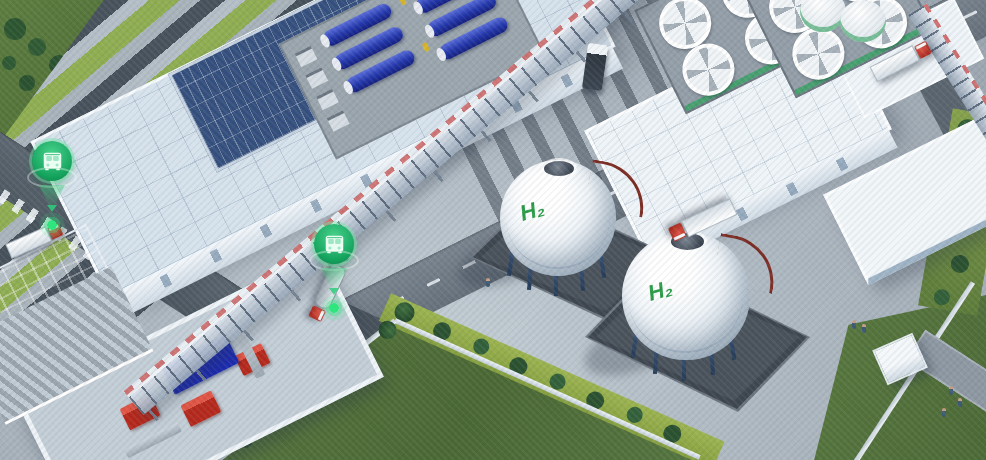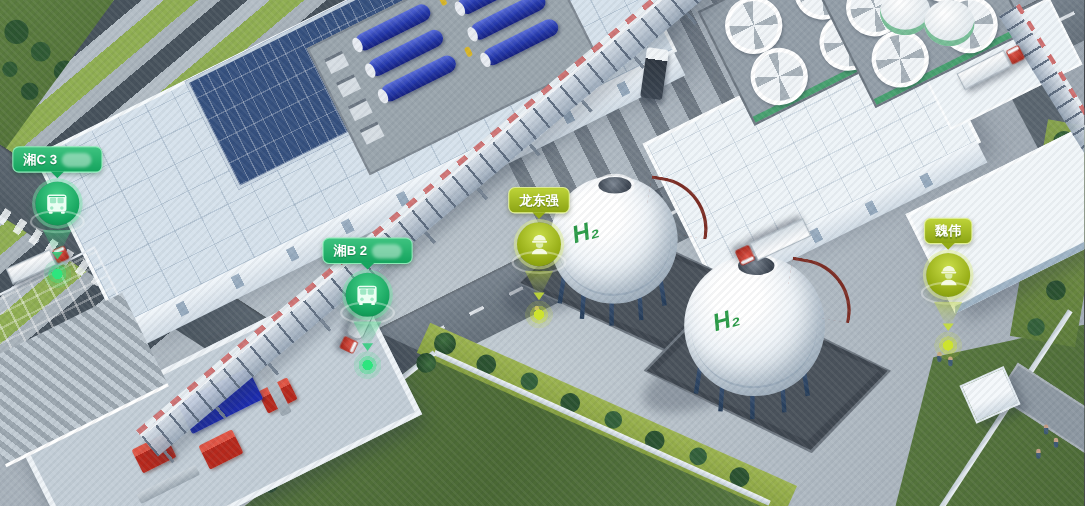--- a/index.html
+++ b/index.html
@@ -328,91 +328,51 @@
   <div class="abs pp" style="left:486px;top:278px"></div>
   <div class="abs pp" style="left:852px;top:320px"></div>
   <div class="abs pp" style="left:862px;top:324px"></div>
   <div class="abs pp" style="left:949px;top:386px"></div>
   <div class="abs pp" style="left:958px;top:398px"></div>
   <div class="abs pp" style="left:942px;top:408px"></div>
 
   <div class="abs speckle"></div>
 
   <div class="marker vehicle" style="left:52px;top:133px">
-    <div class="badge">
-      <span>湘C 3</span>
-      <span class="smudge"></span>
-    </div>
     <div class="puck">
       <svg viewBox="0 0 24 24" width="25" height="25">
         <rect x="3.6" y="3.6" width="16.8" height="15" rx="2.4" fill="#eafef2"></rect>
         <rect x="6" y="6.6" width="5.4" height="4.8" rx="1" fill="#9fe7c4"></rect>
         <rect x="12.6" y="6.6" width="5.4" height="4.8" rx="1" fill="#9fe7c4"></rect>
         <rect x="5" y="5" width="14" height="0.9" fill="#36bd7d"></rect>
         <circle cx="7.6" cy="15.4" r="1.5" fill="#9fe7c4"></circle>
         <circle cx="16.4" cy="15.4" r="1.5" fill="#9fe7c4"></circle>
         <rect x="5" y="18.6" width="3.4" height="1.8" rx="0.8" fill="#eafef2"></rect>
         <rect x="15.6" y="18.6" width="3.4" height="1.8" rx="0.8" fill="#eafef2"></rect>
       </svg>
     </div>
     <div class="cone"></div>
     <div class="tip"></div>
     <div class="dot"></div>
   </div>
 
   <div class="marker vehicle" style="left:334px;top:216px">
-    <div class="badge">
-      <span>湘B 2</span>
-      <span class="smudge"></span>
-    </div>
     <div class="puck">
       <svg viewBox="0 0 24 24" width="25" height="25">
         <rect x="3.6" y="3.6" width="16.8" height="15" rx="2.4" fill="#eafef2"></rect>
         <rect x="6" y="6.6" width="5.4" height="4.8" rx="1" fill="#9fe7c4"></rect>
         <rect x="12.6" y="6.6" width="5.4" height="4.8" rx="1" fill="#9fe7c4"></rect>
         <rect x="5" y="5" width="14" height="0.9" fill="#36bd7d"></rect>
         <circle cx="7.6" cy="15.4" r="1.5" fill="#9fe7c4"></circle>
         <circle cx="16.4" cy="15.4" r="1.5" fill="#9fe7c4"></circle>
         <rect x="5" y="18.6" width="3.4" height="1.8" rx="0.8" fill="#eafef2"></rect>
         <rect x="15.6" y="18.6" width="3.4" height="1.8" rx="0.8" fill="#eafef2"></rect>
       </svg>
     </div>
     <div class="cone"></div>
     <div class="tip"></div>
     <div class="dot"></div>
   </div>
 
-  <div class="marker person" style="left:490px;top:170px">
-    <div class="badge">
-      <span>龙东强</span>
-    </div>
-    <div class="puck">
-      <svg viewBox="0 0 24 24" width="25" height="25">
-        <path d="M12 3.6c-2.9 0-5.2 2-5.5 4.7h11C17.2 5.6 14.9 3.6 12 3.6z" fill="#f2f8da"></path>
-        <rect x="5.4" y="8.5" width="13.2" height="1.7" rx="0.85" fill="#f2f8da"></rect>
-        <path d="M8.8 10.6h6.4v1.7c0 1.5-1.4 2.6-3.2 2.6s-3.2-1.1-3.2-2.6z" fill="#dcebae"></path>
-        <path d="M5.2 20.4c.4-3.1 3.3-4.8 6.8-4.8s6.4 1.7 6.8 4.8z" fill="#f2f8da"></path>
-      </svg>
-    </div>
-    <div class="cone"></div>
-    <div class="tip"></div>
-    <div class="dot"></div>
-  </div>
-
-
-  <div class="marker person" style="left:862px;top:198px">
-    <div class="badge">
-      <span>魏伟</span>
-    </div>
-    <div class="puck">
-      <svg viewBox="0 0 24 24" width="25" height="25">
-        <path d="M12 3.6c-2.9 0-5.2 2-5.5 4.7h11C17.2 5.6 14.9 3.6 12 3.6z" fill="#f2f8da"></path>
-        <rect x="5.4" y="8.5" width="13.2" height="1.7" rx="0.85" fill="#f2f8da"></rect>
-        <path d="M8.8 10.6h6.4v1.7c0 1.5-1.4 2.6-3.2 2.6s-3.2-1.1-3.2-2.6z" fill="#dcebae"></path>
-        <path d="M5.2 20.4c.4-3.1 3.3-4.8 6.8-4.8s6.4 1.7 6.8 4.8z" fill="#f2f8da"></path>
-      </svg>
-    </div>
-    <div class="cone"></div>
-    <div class="tip"></div>
-    <div class="dot"></div>
-  </div>
+
+
 
 </div>
 
 </body></html>

